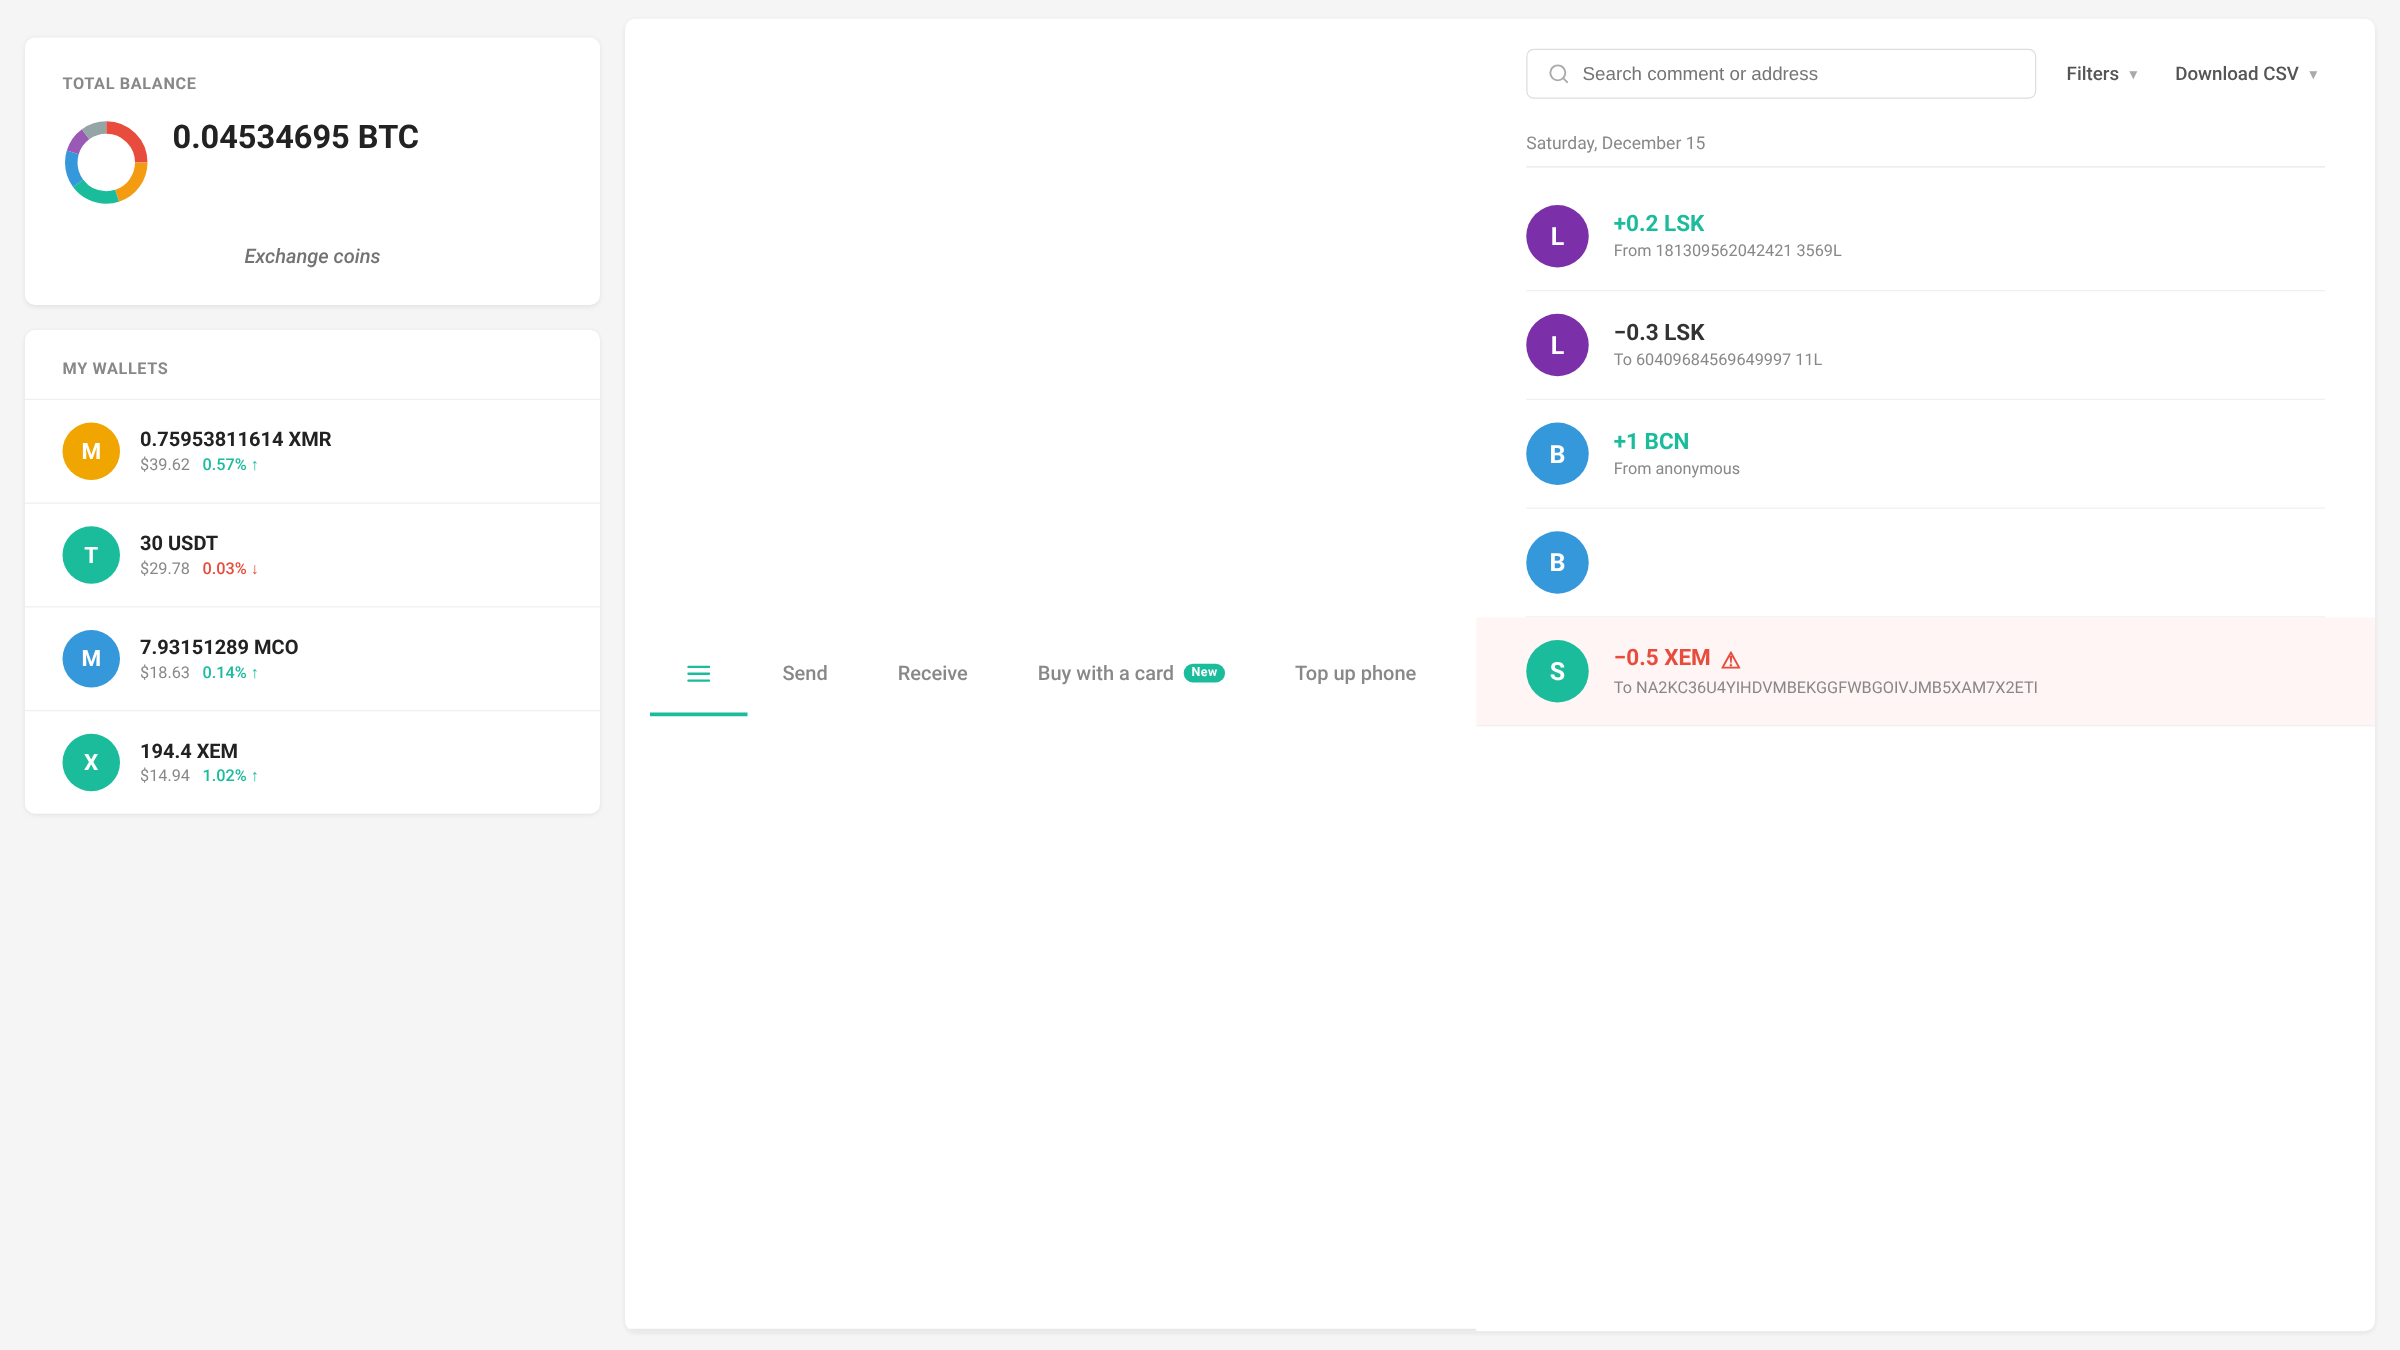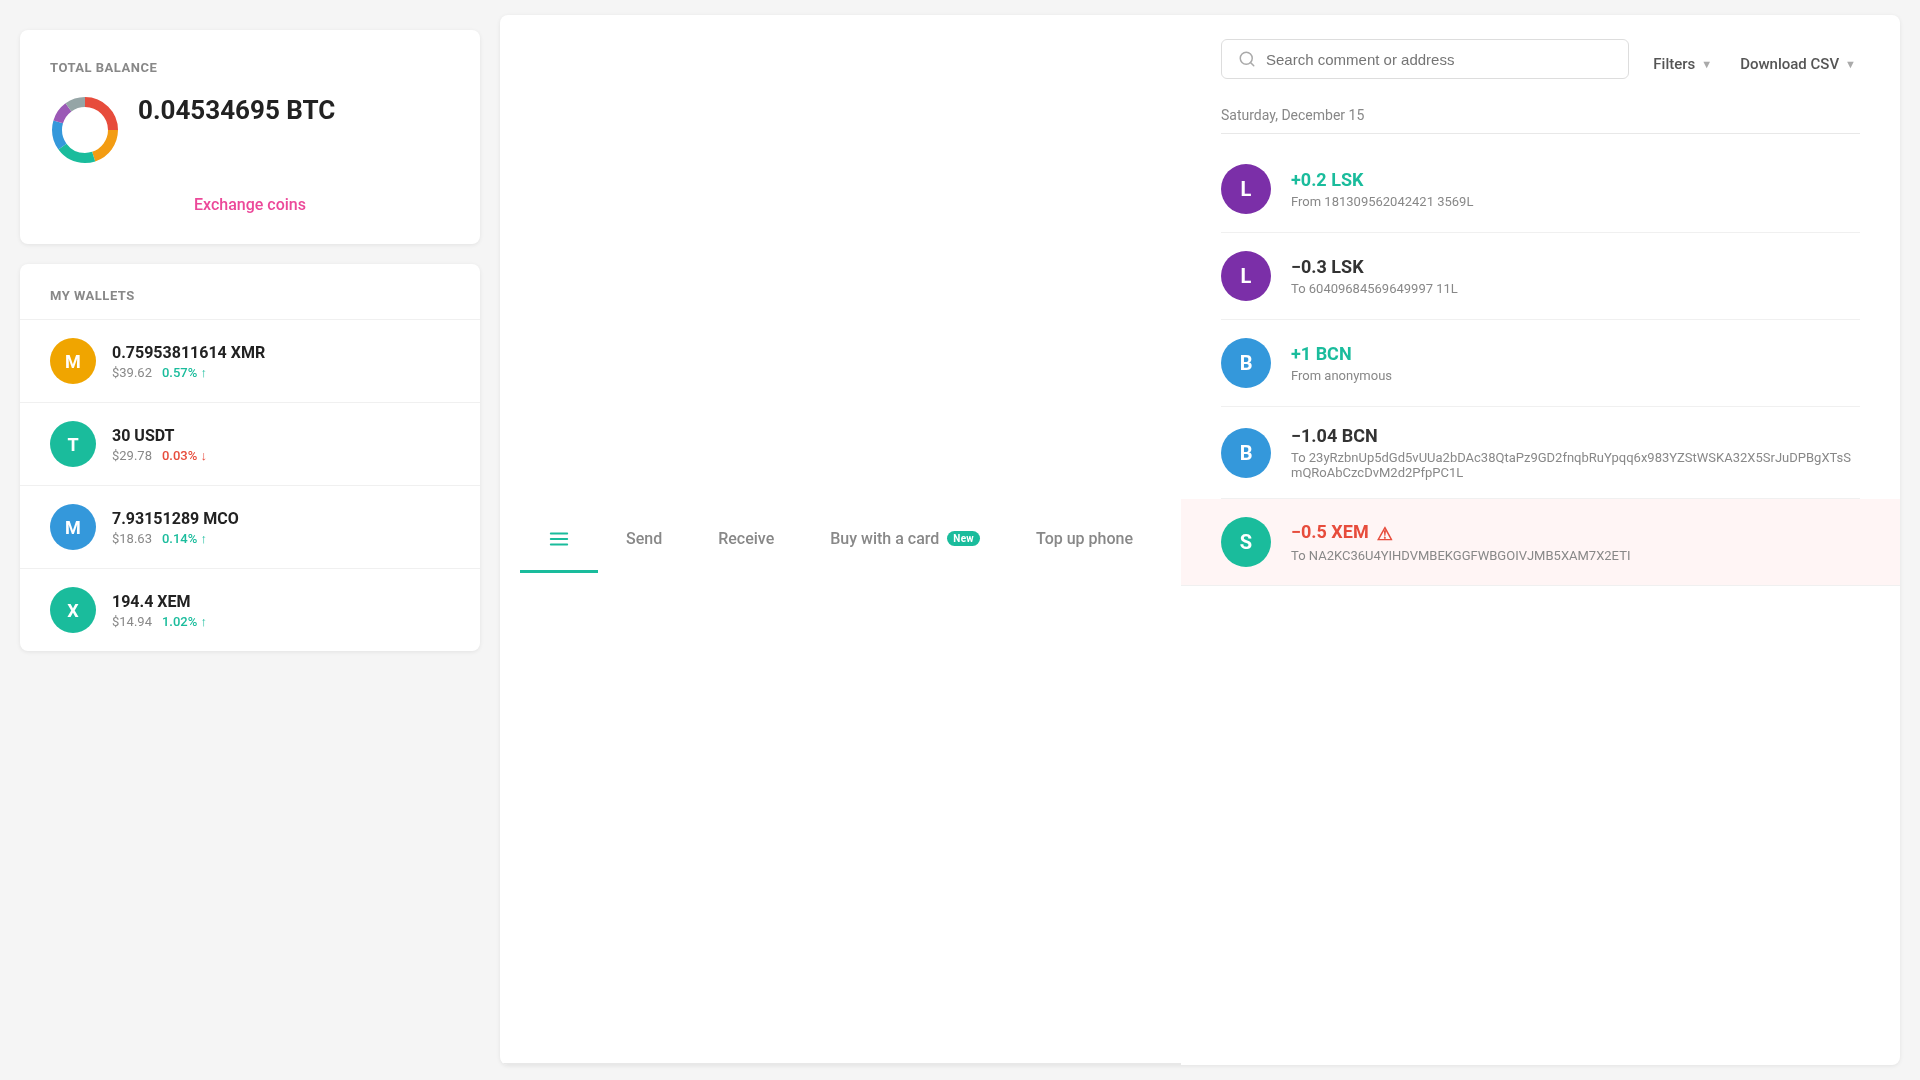--- a/index.html
+++ b/index.html
@@ -51,26 +51,27 @@
 
     .balance-amount {
       font-size: 26px;
       font-weight: 700;
       color: #222;
     }
 
     .exchange-link {
       display: block;
       text-align: center;
-      color: #ec4899;
+      color: #737373;
       font-size: 16px;
       font-weight: 500;
       padding: 10px 0;
       text-decoration: none;
       cursor: pointer;
+      font-style: italic;
     }
 
     .wallets-card {
       background: #fff;
       border-radius: 8px;
       padding: 24px 0 0;
       box-shadow: 0 1px 4px rgba(0,0,0,0.08);
     }
 
     .wallets-label {
@@ -175,21 +176,21 @@
     
     .content-area {
       flex: 1;
       overflow-y: auto;
       padding: 24px 40px;
     }
 
     
     .search-filter-row {
       display: flex;
-      align-items: flex-end;
+      align-items: center;
       gap: 20px;
       margin-bottom: 28px;
     }
 
     .search-box {
       flex: 1;
       max-width: 460px;
       display: flex;
       align-items: center;
       border: 1.5px solid #ddd;
@@ -423,24 +424,20 @@
   </div>
         <div class="tx-item">
     <div class="coin-avatar" style="background:#3498db">B</div>
     <div class="tx-info">
       <div class="tx-amount positive">+1 BCN</div>
       <div class="tx-address">From anonymous</div>
     </div>
   </div>
         <div class="tx-item">
     <div class="coin-avatar" style="background:#3498db">B</div>
-    <div class="tx-info">
-      <div class="tx-amount negative">−1.04 BCN</div>
-      <div class="tx-address">To 23yRzbnUp5dGd5vUUa2bDAc38QtaPz9GD2fnqbRuYpqq6x983YZStWSKA32X5SrJuDPBgXTsSmQRoAbCzcDvM2d2PfpPC1L</div>
-    </div>
   </div>
         <div class="tx-item error-bg">
     <div class="coin-avatar" style="background:#1abc9c">S</div>
     <div class="tx-info">
       <div class="tx-amount error">−0.5 XEM<span class="error-icon">⚠</span></div>
       <div class="tx-address">To NA2KC36U4YIHDVMBEKGGFWBGOIVJMB5XAM7X2ETI</div>
     </div>
   </div>
       </div>
 

